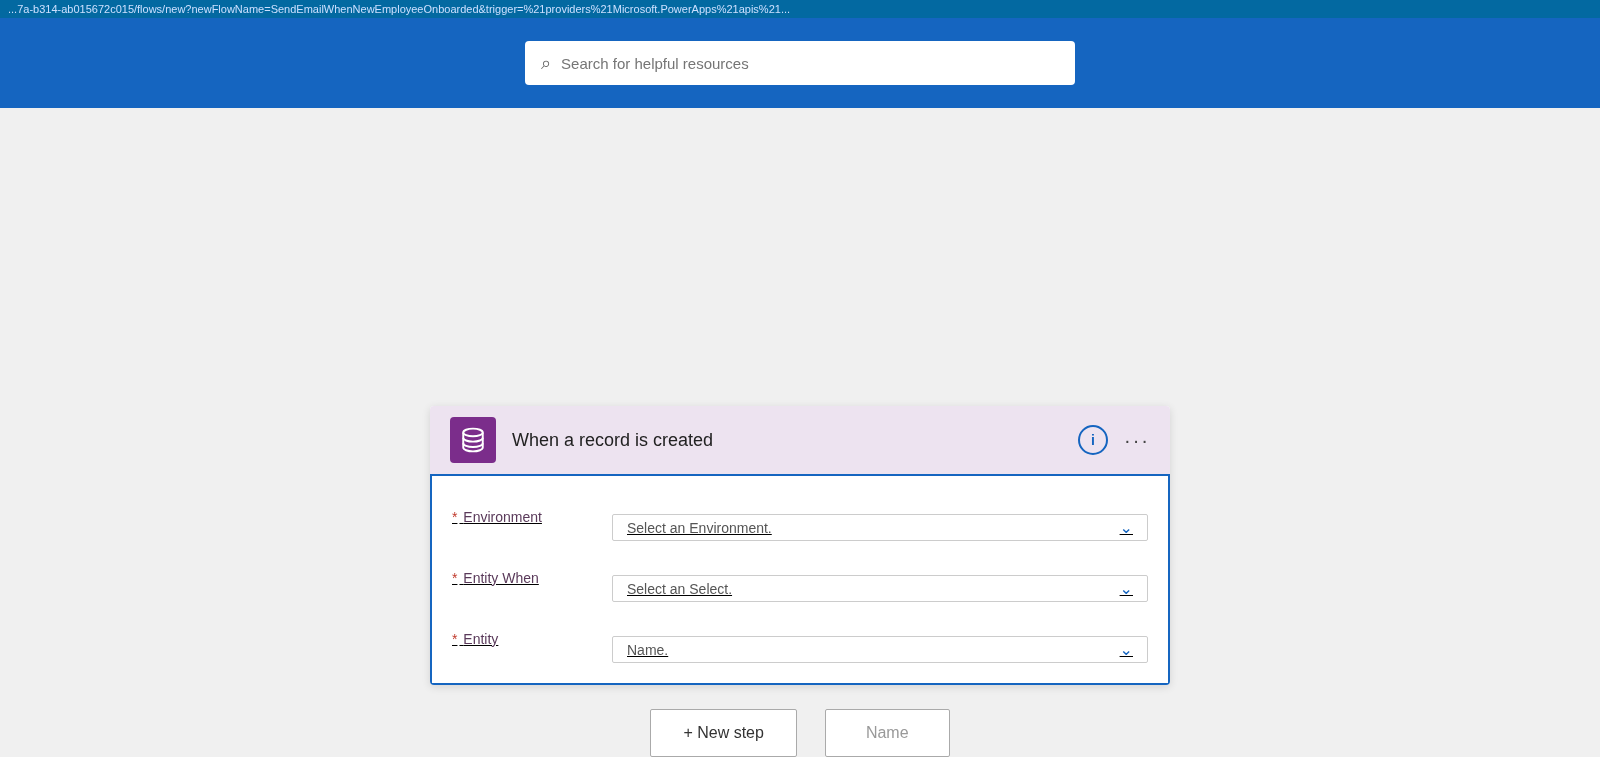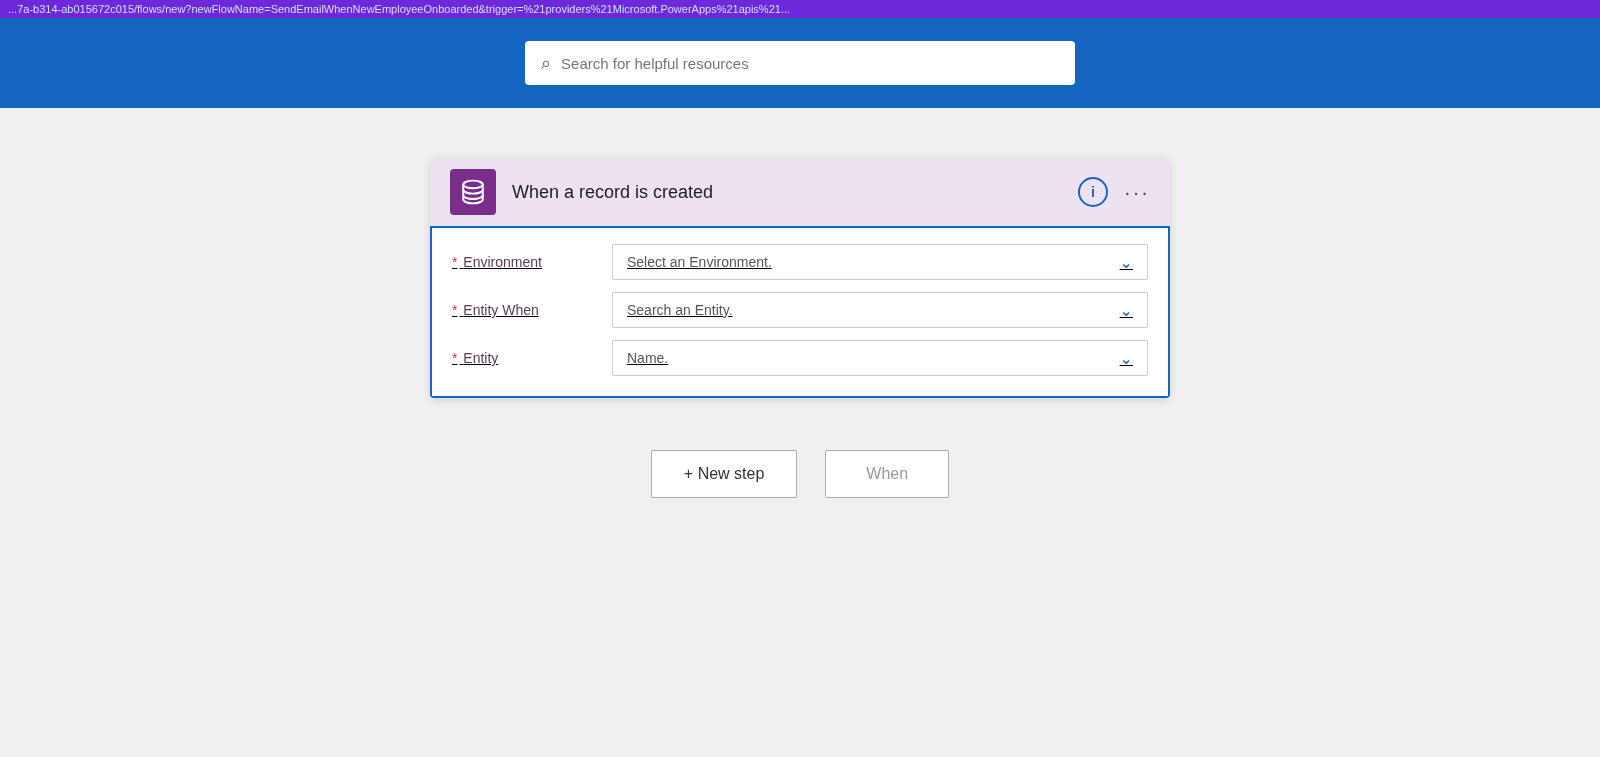--- a/index.html
+++ b/index.html
@@ -13,21 +13,21 @@
       height: 757px;
       background-color: #f0f0f0;
       font-family: 'Segoe UI', Arial, sans-serif;
       overflow: hidden;
     }
 
     
     .url-bar {
       width: 100%;
       height: 18px;
-      background-color: #6d28d9;
+      background-color: #0369a1;
       display: flex;
       align-items: center;
       padding: 0 8px;
       overflow: hidden;
     }
 
     .url-text {
       color: #cce0ff;
       font-size: 11px;
       white-space: nowrap;
@@ -72,20 +72,21 @@
 
     
     .main-content {
       width: 100%;
       height: calc(757px - 18px - 90px);
       background-color: #f0f0f0;
       display: flex;
       flex-direction: column;
       align-items: center;
       padding-top: 50px;
+      justify-content: flex-end;
     }
 
     
     .card {
       width: 740px;
       background-color: #ffffff;
       border-radius: 4px;
       box-shadow: 0 2px 8px rgba(0,0,0,0.12);
       overflow: hidden;
     }
@@ -172,44 +173,45 @@
       flex-shrink: 0;
     }
 
     .form-label .required {
       color: #c0392b;
       margin-right: 2px;
     }
 
     .form-select {
       flex: 1;
-      height: 36px;
+      height: 27px;
       border: 1.5px solid #ccc;
       border-radius: 2px;
       background-color: #ffffff;
       display: flex;
       align-items: center;
       justify-content: space-between;
       padding: 0 14px;
       cursor: pointer;
       font-size: 14px;
       color: #555;
+      margin-top: 22px;
     }
 
     .form-select .chevron {
       color: #1565c0;
       font-size: 16px;
     }
 
     
     .bottom-actions {
       display: flex;
       justify-content: center;
       gap: 28px;
-      margin-top: 52px;
+      margin-top: 24px;
     }
 
     .btn-new-step {
       padding: 14px 32px;
       border: 1.5px solid #aaa;
       background-color: #ffffff;
       border-radius: 2px;
       font-size: 16px;
       color: #333;
       cursor: pointer;
@@ -274,37 +276,37 @@
           <span class="chevron">⌄</span>
         </div>
       </div>
 
       <div class="form-row">
         <div class="form-label">
           <span class="required">*</span>
           <span>Entity When</span>
         </div>
         <div class="form-select">
-          <span>Search an Entity.</span>
+          <span>Select an Select.</span>
           <span class="chevron">⌄</span>
         </div>
       </div>
 
       <div class="form-row">
         <div class="form-label">
           <span class="required">*</span>
           <span>Entity</span>
         </div>
         <div class="form-select">
           <span>Name.</span>
           <span class="chevron">⌄</span>
         </div>
       </div>
 
     </div>
   </div>
 
   <div class="bottom-actions">
     <button class="btn-new-step">+ New step</button>
-    <button class="btn-save">When</button>
+    <button class="btn-save">Name</button>
   </div>
 
 </div>
 
 </body></html>

